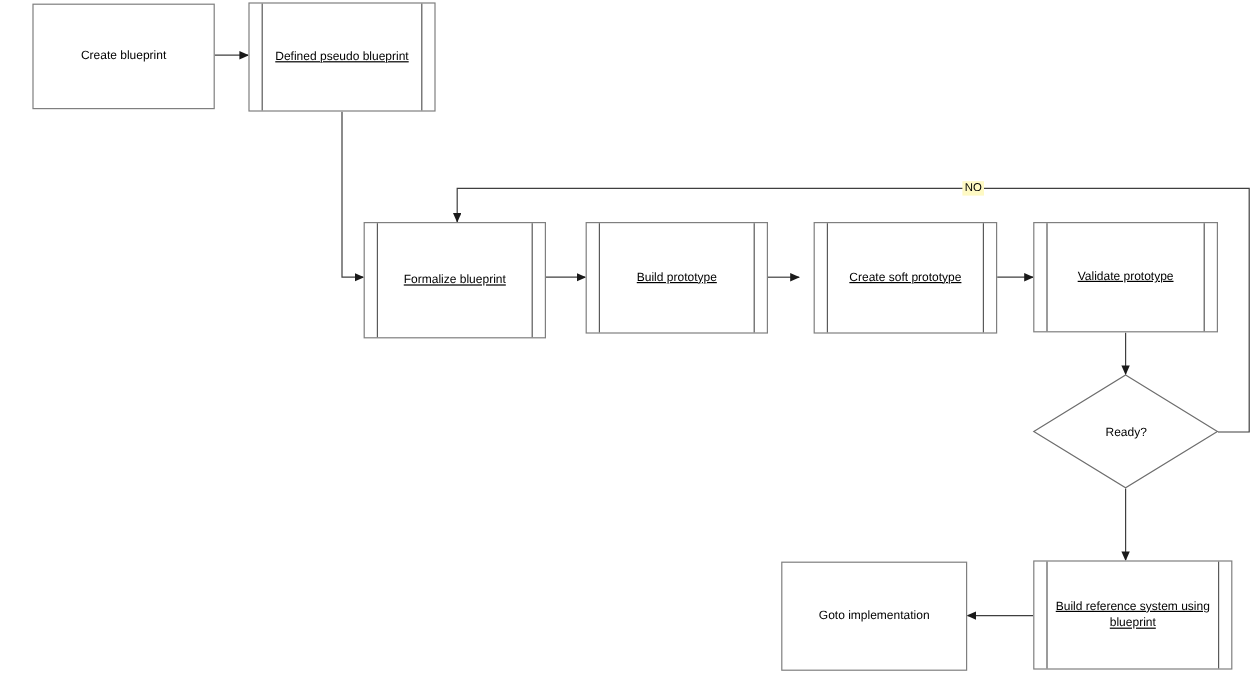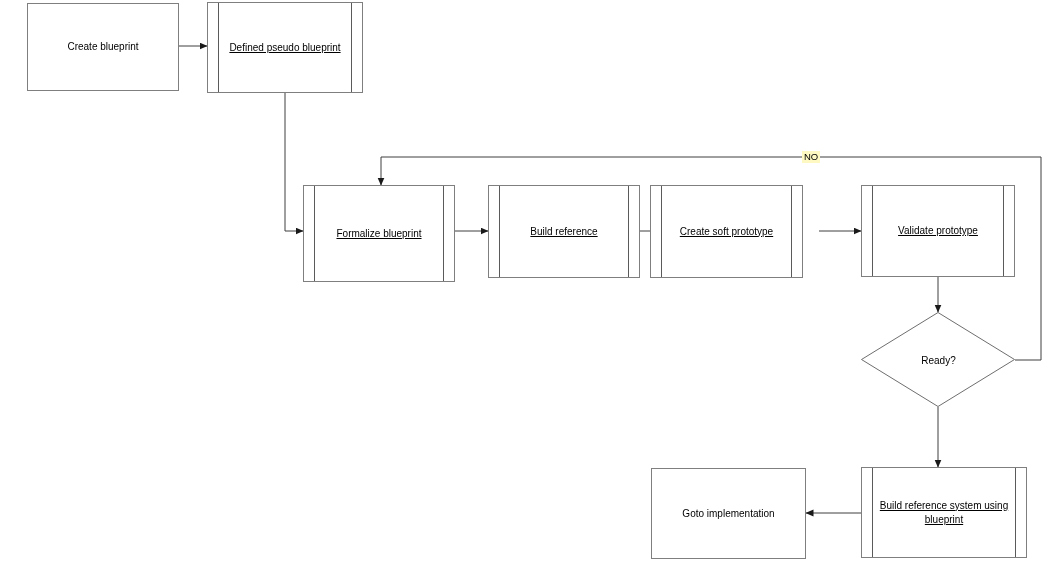--- a/index.html
+++ b/index.html
@@ -122,24 +122,24 @@
 
   <div class="node predefined" style="left:303px; top:185px; width:152px; height:97px;">
     <span class="sidebar-line left"></span>
     <span class="sidebar-line right"></span>
     <span class="label">Formalize blueprint</span>
   </div>
 
   <div class="node predefined" style="left:488px; top:185px; width:152px; height:93px;">
     <span class="sidebar-line left"></span>
     <span class="sidebar-line right"></span>
-    <span class="label">Build reference</span>
+    <span class="label">Build prototype</span>
   </div>
 
-  <div class="node predefined" style="left:650px; top:185px; width:153px; height:93px;">
+  <div class="node predefined" style="left:678px; top:185px; width:153px; height:93px;">
     <span class="sidebar-line left"></span>
     <span class="sidebar-line right"></span>
     <span class="label">Create soft prototype</span>
   </div>
 
   <div class="node predefined" style="left:861px; top:185px; width:154px; height:92px;">
     <span class="sidebar-line left"></span>
     <span class="sidebar-line right"></span>
     <span class="label">Validate prototype</span>
   </div>

